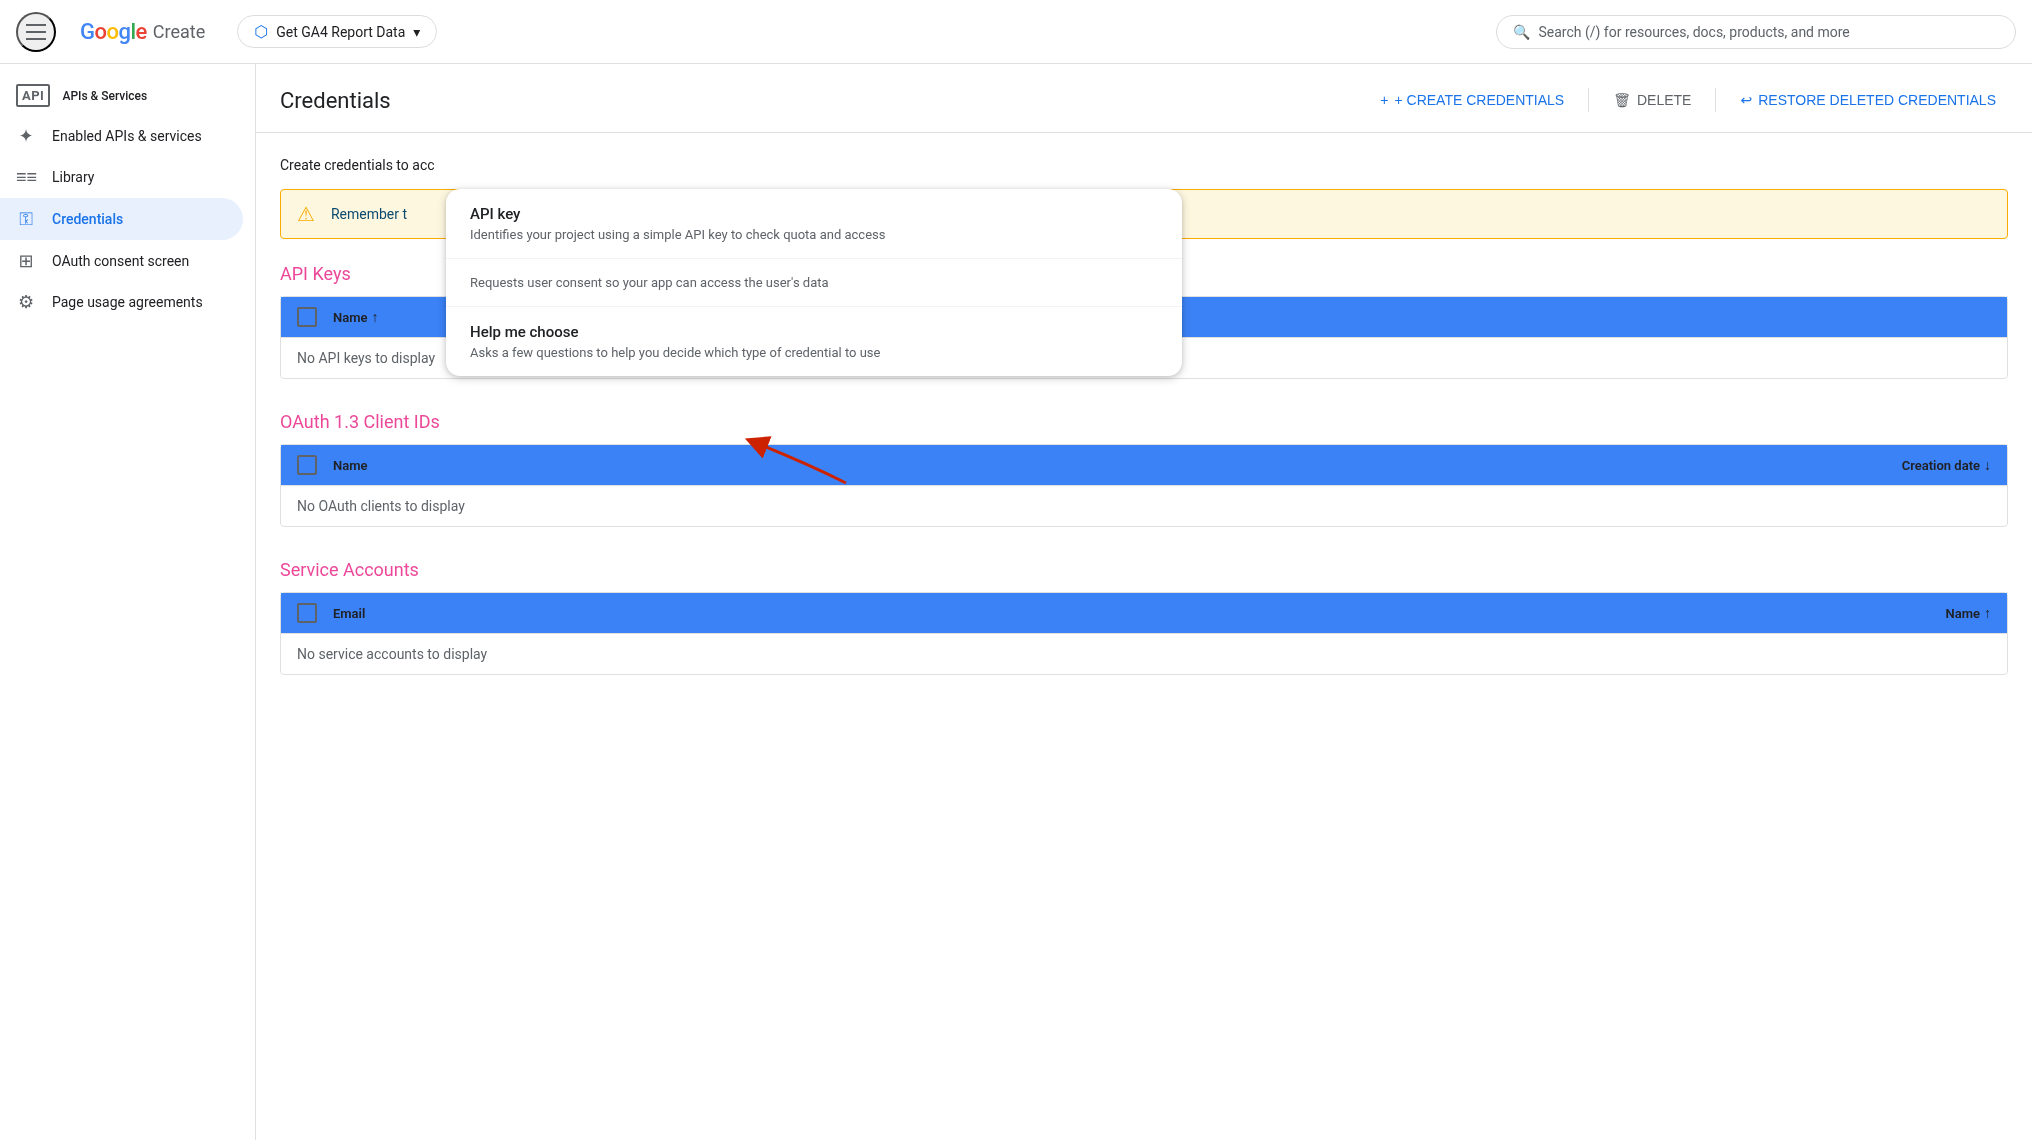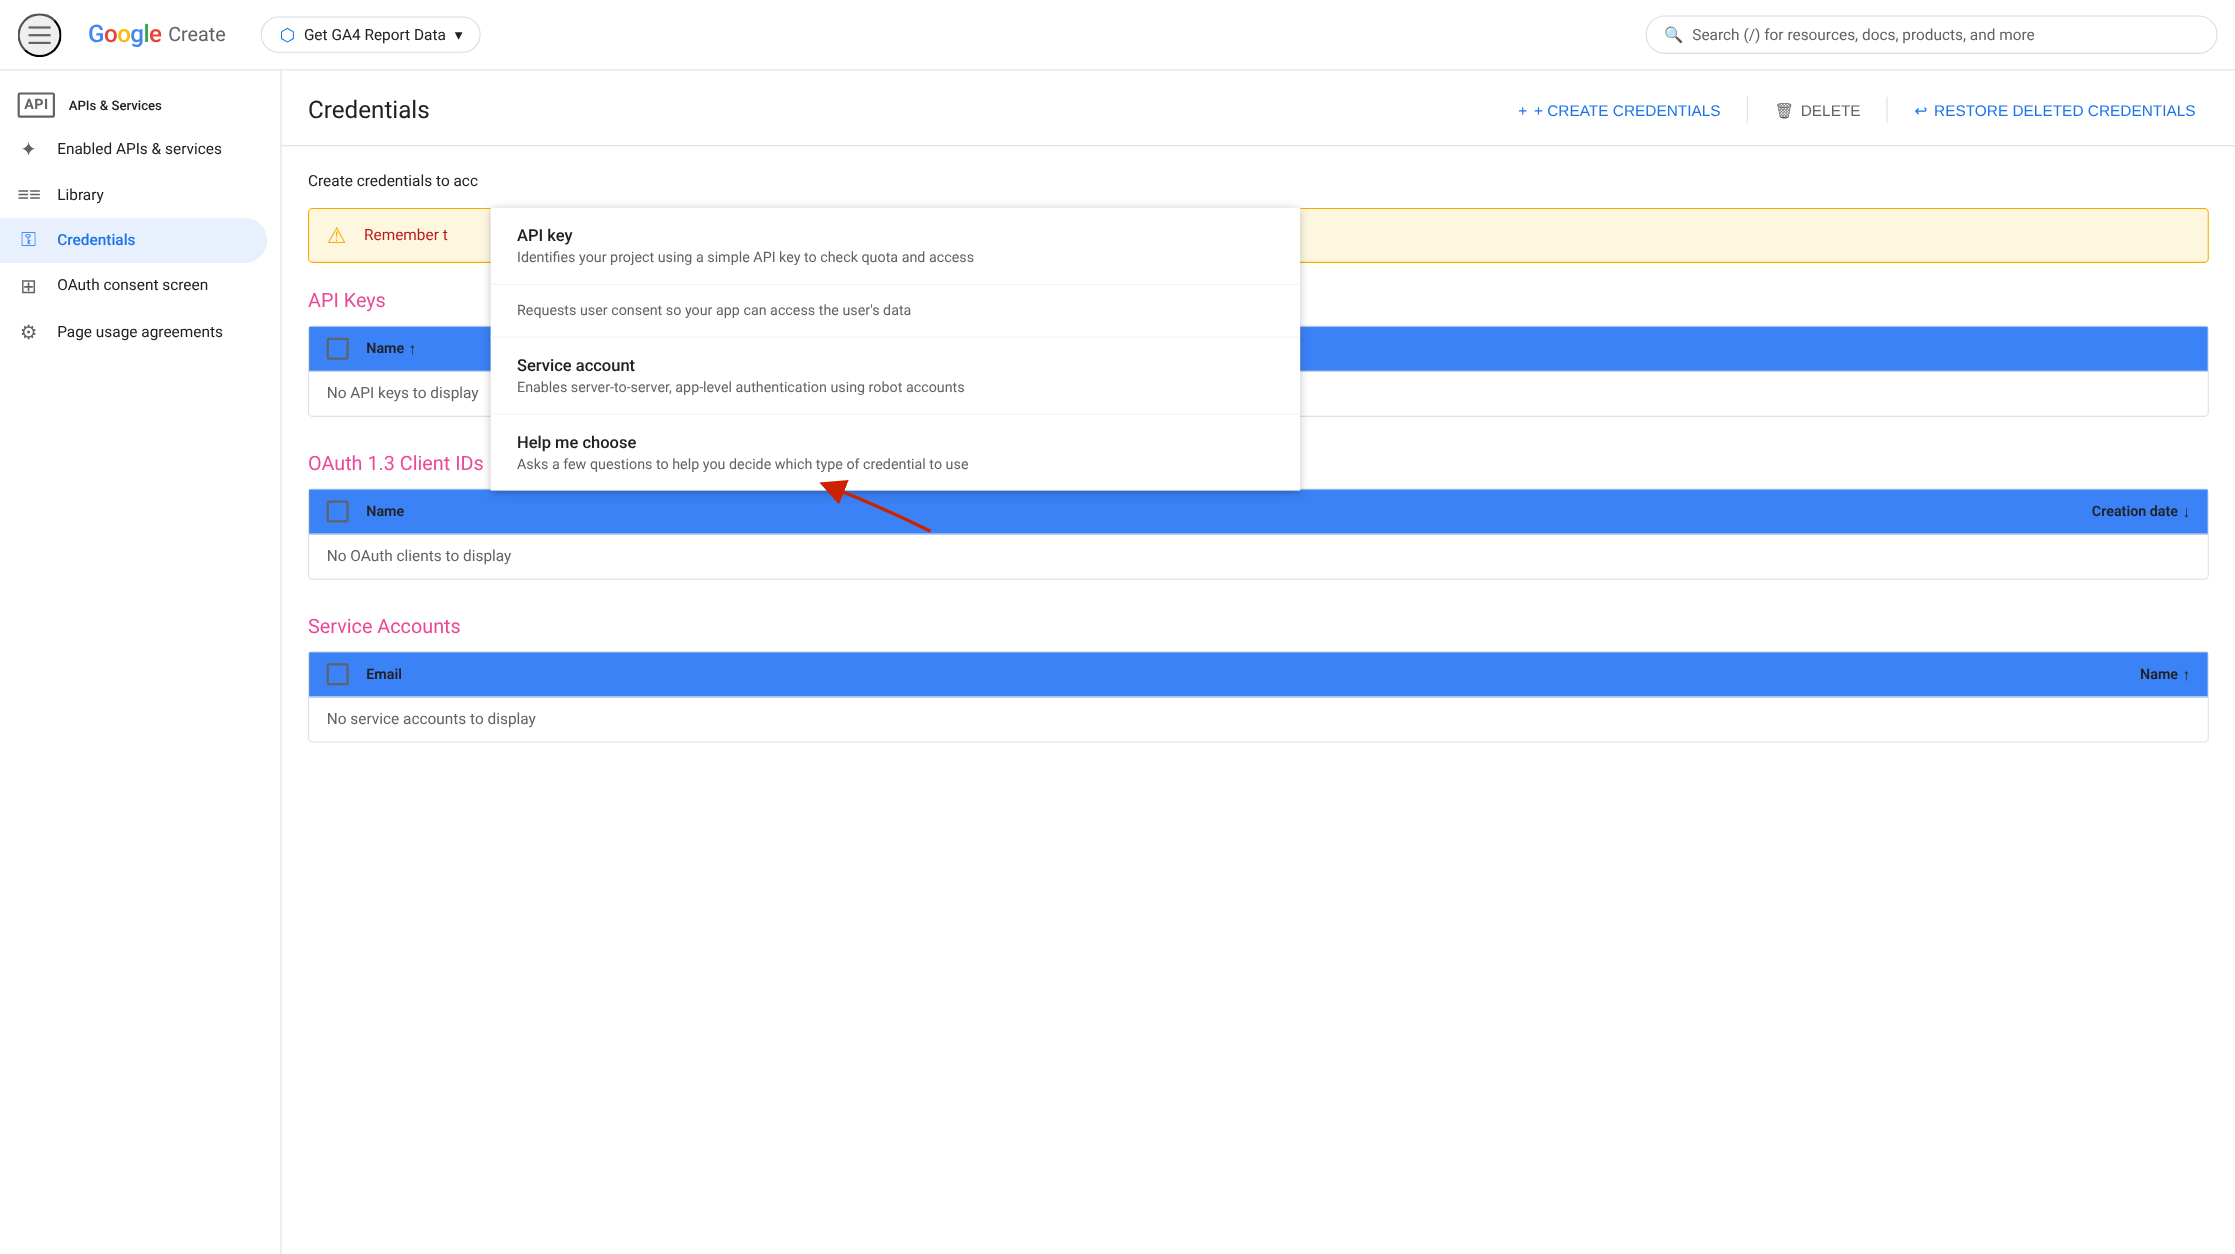--- a/index.html
+++ b/index.html
@@ -99,21 +99,21 @@
     .content-body { padding: 24px; position: relative; }
     .create-desc { font-size: 14px; color: #202124; margin-bottom: 16px; }
 
     
     .warning-banner {
       display: flex; align-items: center; gap: 16px;
       background: #fef7e0; border: 1px solid #f9ab00;
       border-radius: 4px; padding: 12px 16px; margin-bottom: 24px;
     }
     .warning-icon { color: #f9ab00; font-size: 20px; }
-    .warning-text { font-size: 14px; color: #b91c1c; }
+    .warning-text { font-size: 14px; color: #0c4a6e; }
 
     
     .section { margin-bottom: 32px; }
     .section-title { font-size: 18px; font-weight: 400; color: #ec4899; margin-bottom: 12px; }
 
     
     .table-container { border: 1px solid #e0e0e0; border-radius: 4px; }
     .table-header {
       display: flex; align-items: center; gap: 0;
       padding: 10px 16px; background: #3b82f6;
@@ -128,21 +128,21 @@
     .th.email { flex: 1; }
     .th.name-right { margin-left: auto; }
     .table-checkbox { width: 20px; height: 20px; border: 2px solid #5f6368; border-radius: 2px; margin-right: 16px; cursor: pointer; }
     .empty-row { padding: 12px 16px; color: #5f6368; font-size: 14px; }
     .dropdown-menu {
       position: absolute;
       top: 56px;
       left: 190px;
       width: 736px;
       background: #fff;
-      border-radius: 0;
+      border-radius: 14px;
       box-shadow: 0 2px 10px rgba(0,0,0,0.2), 0 1px 4px rgba(0,0,0,0.1);
       z-index: 100;
     }
     .dropdown-item {
       padding: 16px 24px;
       cursor: pointer;
       border-bottom: 1px solid #f1f3f4;
     }
     .dropdown-item:last-child { border-bottom: none; }
     .dropdown-item-title { font-size: 15px; font-weight: 500; color: #202124; margin-bottom: 4px; }
@@ -301,24 +301,20 @@
 
       <div class="dropdown-menu">
         <div class="dropdown-item">
           <div class="dropdown-item-title">API key</div>
           <div class="dropdown-item-desc">Identifies your project using a simple API key to check quota and access</div>
         </div>
         <div class="dropdown-item">
           <div class="dropdown-item-desc">Requests user consent so your app can access the user's data</div>
         </div>
         <div class="dropdown-item">
-          <div class="dropdown-item-title">Service account</div>
-          <div class="dropdown-item-desc">Enables server-to-server, app-level authentication using robot accounts</div>
-        </div>
-        <div class="dropdown-item">
           <div class="dropdown-item-title">Help me choose</div>
           <div class="dropdown-item-desc">Asks a few questions to help you decide which type of credential to use</div>
         </div>
       </div>
 
       <div class="arrow-annotation">
         <svg class="arrow-svg" width="120" height="80">
           <defs>
             <marker id="arrowhead" markerWidth="8" markerHeight="8" refX="4" refY="4" orient="auto">
               <polygon points="0 0, 8 4, 0 8" fill="#cc2200"></polygon>

